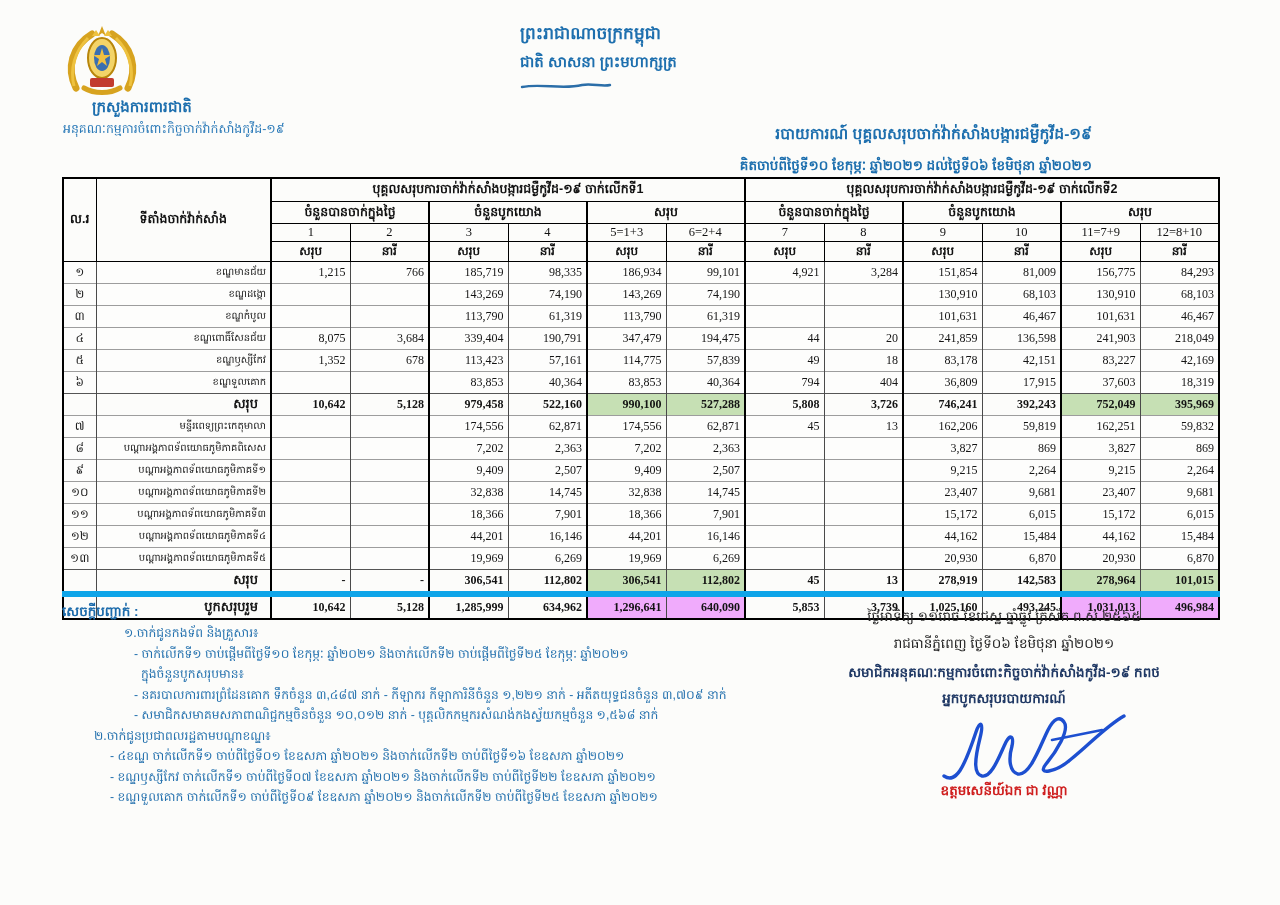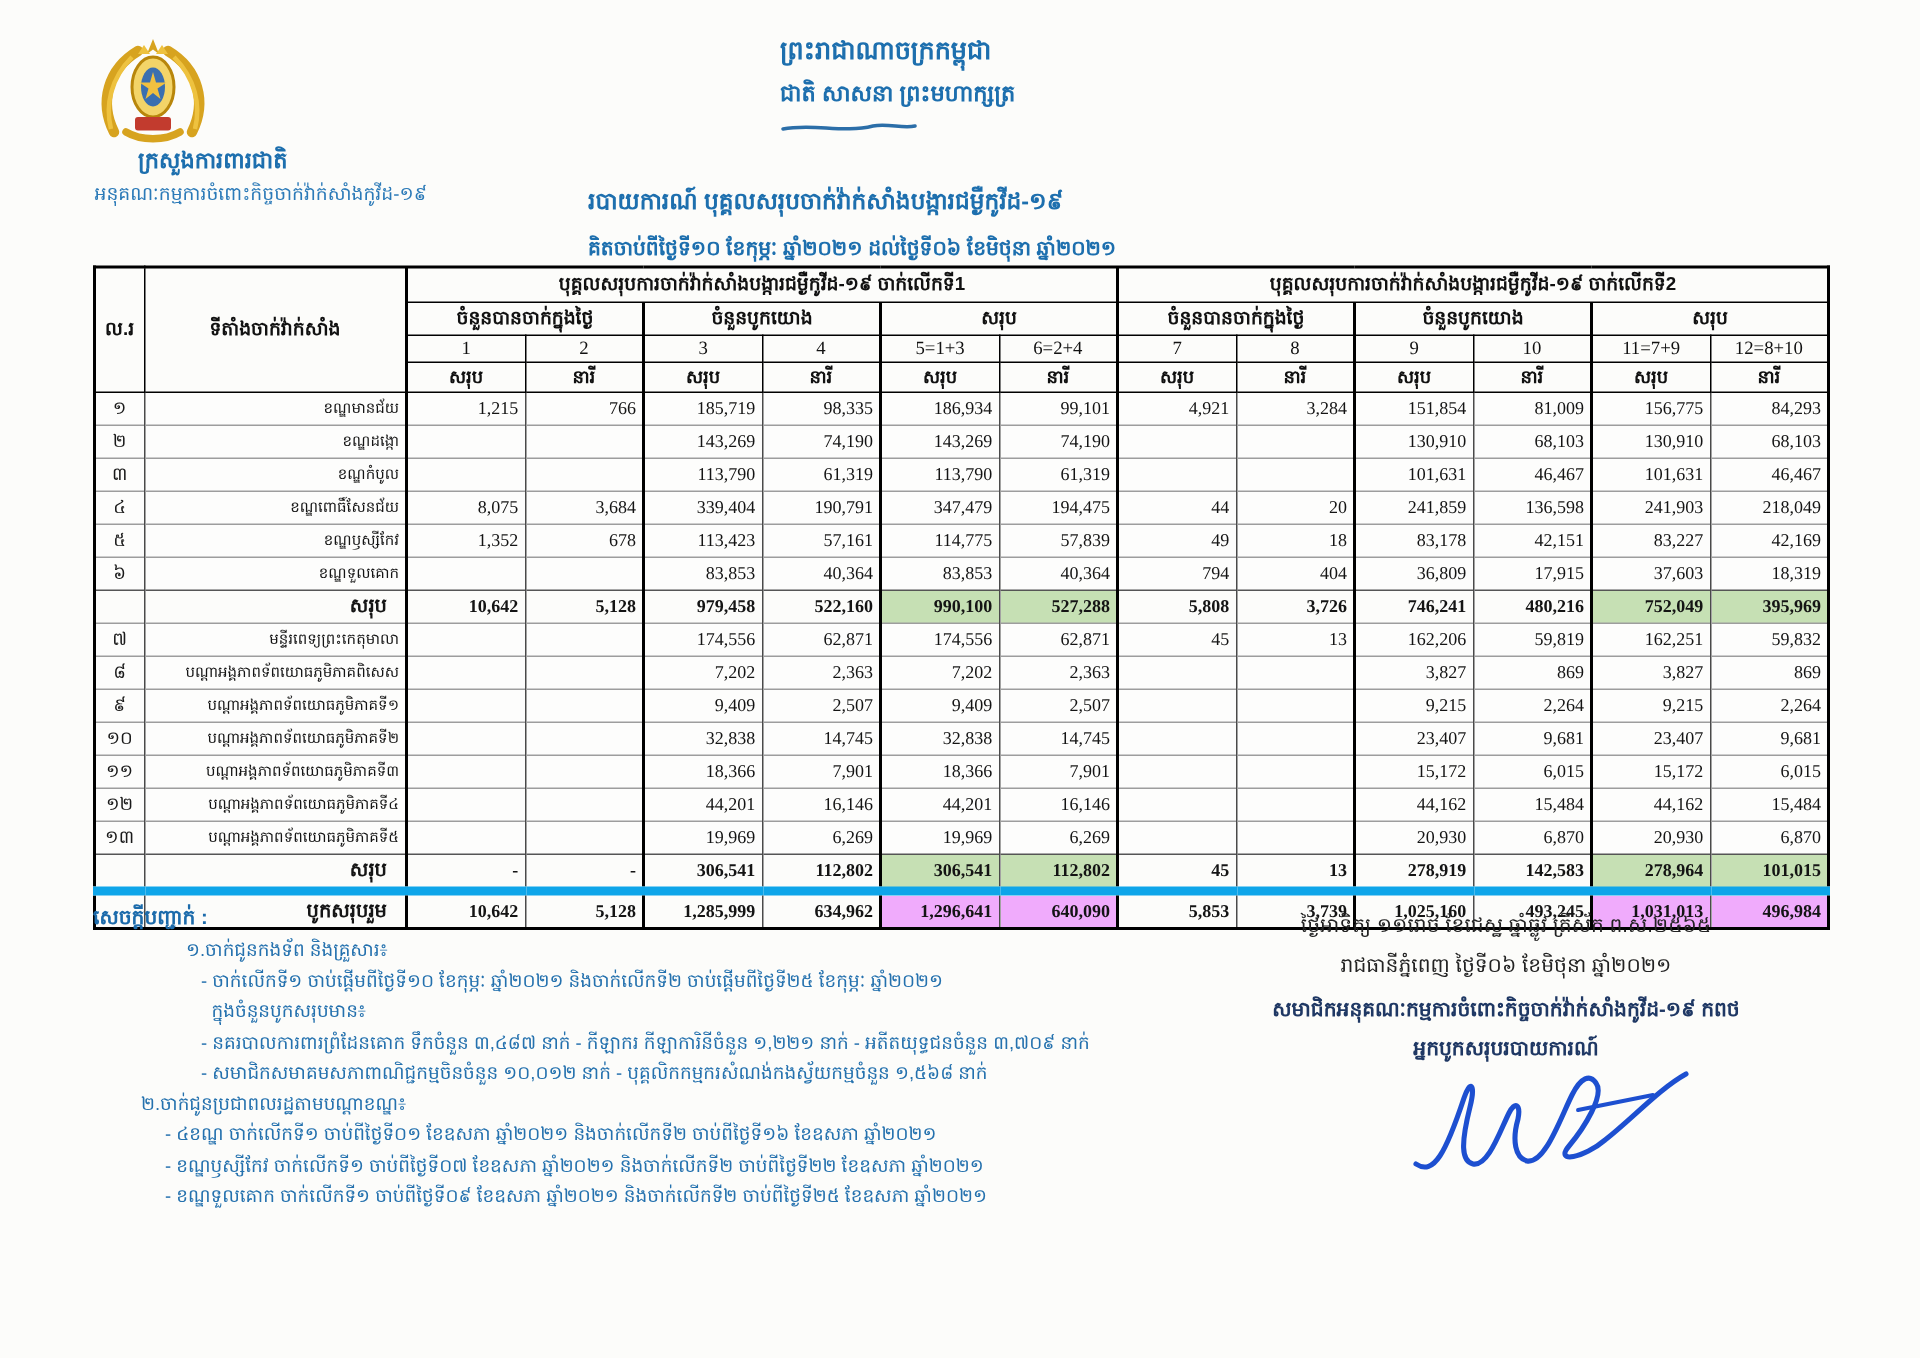--- a/index.html
+++ b/index.html
@@ -7,21 +7,21 @@
         font-family:"Liberation Sans", sans-serif;color:#1a1a1a;}
 
   
   .emblem{position:absolute;left:62px;top:24px;width:80px;height:76px;}
   .ministry{position:absolute;left:92px;top:97px;font-size:15px;font-weight:bold;color:#1d6fae;}
   .subcommittee{position:absolute;left:63px;top:121px;font-size:12.5px;color:#2b7ab8;}
   .kingdom{position:absolute;left:520px;top:22px;width:440px;color:#1d6fae;}
   .kingdom .k1{font-size:17px;font-weight:bold;}
   .kingdom .k2{font-size:15px;font-weight:bold;margin-top:5px;}
   .kingdom .squig{margin-top:3px;}
-  .titleblock{position:absolute;left:392px;top:124px;width:700px;text-align:left;color:#1d6fae;}
+  .titleblock{position:absolute;left:392px;top:124px;width:700px;text-align:right;color:#1d6fae;}
   .titleblock .t1{font-size:15.5px;font-weight:bold;}
   .titleblock .t2{font-size:13.5px;font-weight:bold;margin-top:10px;}
 
   
   .tblwrap{position:absolute;left:62px;top:177px;}
   table{border-collapse:collapse;table-layout:fixed;width:1156px;border:2px solid #000;}
   th{border:1px solid #000;padding:0 2px;font-size:12px;font-weight:bold;overflow:hidden;
      white-space:nowrap;color:#111;}
   td{padding:0 4px;overflow:hidden;white-space:nowrap;height:21px;
      border-left:1px solid #4a4a4a;border-right:1px solid #4a4a4a;}
@@ -263,21 +263,21 @@
             <td class="c-name lbl">សរុប</td>
             <td class="c-num tl">10,642</td>
             <td class="c-num">5,128</td>
             <td class="c-num tl">979,458</td>
             <td class="c-num">522,160</td>
             <td class="c-num tl g">990,100</td>
             <td class="c-num g">527,288</td>
             <td class="c-num tl">5,808</td>
             <td class="c-num">3,726</td>
             <td class="c-num tl">746,241</td>
-            <td class="c-num">480,216</td>
+            <td class="c-num">392,243</td>
             <td class="c-num tl g">752,049</td>
             <td class="c-num g">395,969</td>
           </tr>
           <tr class="r-data">
             <td class="c-no">៧</td>
             <td class="c-name">មន្ទីរពេទ្យព្រះកេតុមាលា</td>
             <td class="c-num tl"></td>
             <td class="c-num"></td>
             <td class="c-num tl">174,556</td>
             <td class="c-num">62,871</td>
@@ -444,15 +444,16 @@
     <div class="r2">អ្នកបូកសរុបរបាយការណ៍</div>
     <div class="scrawl">
       <svg width="200" height="82" viewBox="0 0 200 82">
         <path d="M10,66 C22,74 30,58 42,22 C46,10 50,12 46,28 C40,52 40,64 48,66
                  C58,68 66,44 72,32 C76,24 80,26 78,36 C74,50 76,62 84,64
                  C96,66 106,36 114,20 C120,8 126,6 130,12 C136,20 122,42 112,54
                  C102,66 122,62 136,50 C154,36 172,16 190,6" fill="none" stroke="#1d4fd0" stroke-width="3.4" stroke-linecap="round"></path>
         <path d="M118,30 L168,20" fill="none" stroke="#1d4fd0" stroke-width="2.6" stroke-linecap="round"></path>
       </svg>
     </div>
+    <div class="signer">ឧត្តមសេនីយ៍ឯក ជា វណ្ណា</div>
   </div>
 
 </div>
 
 </body></html>

